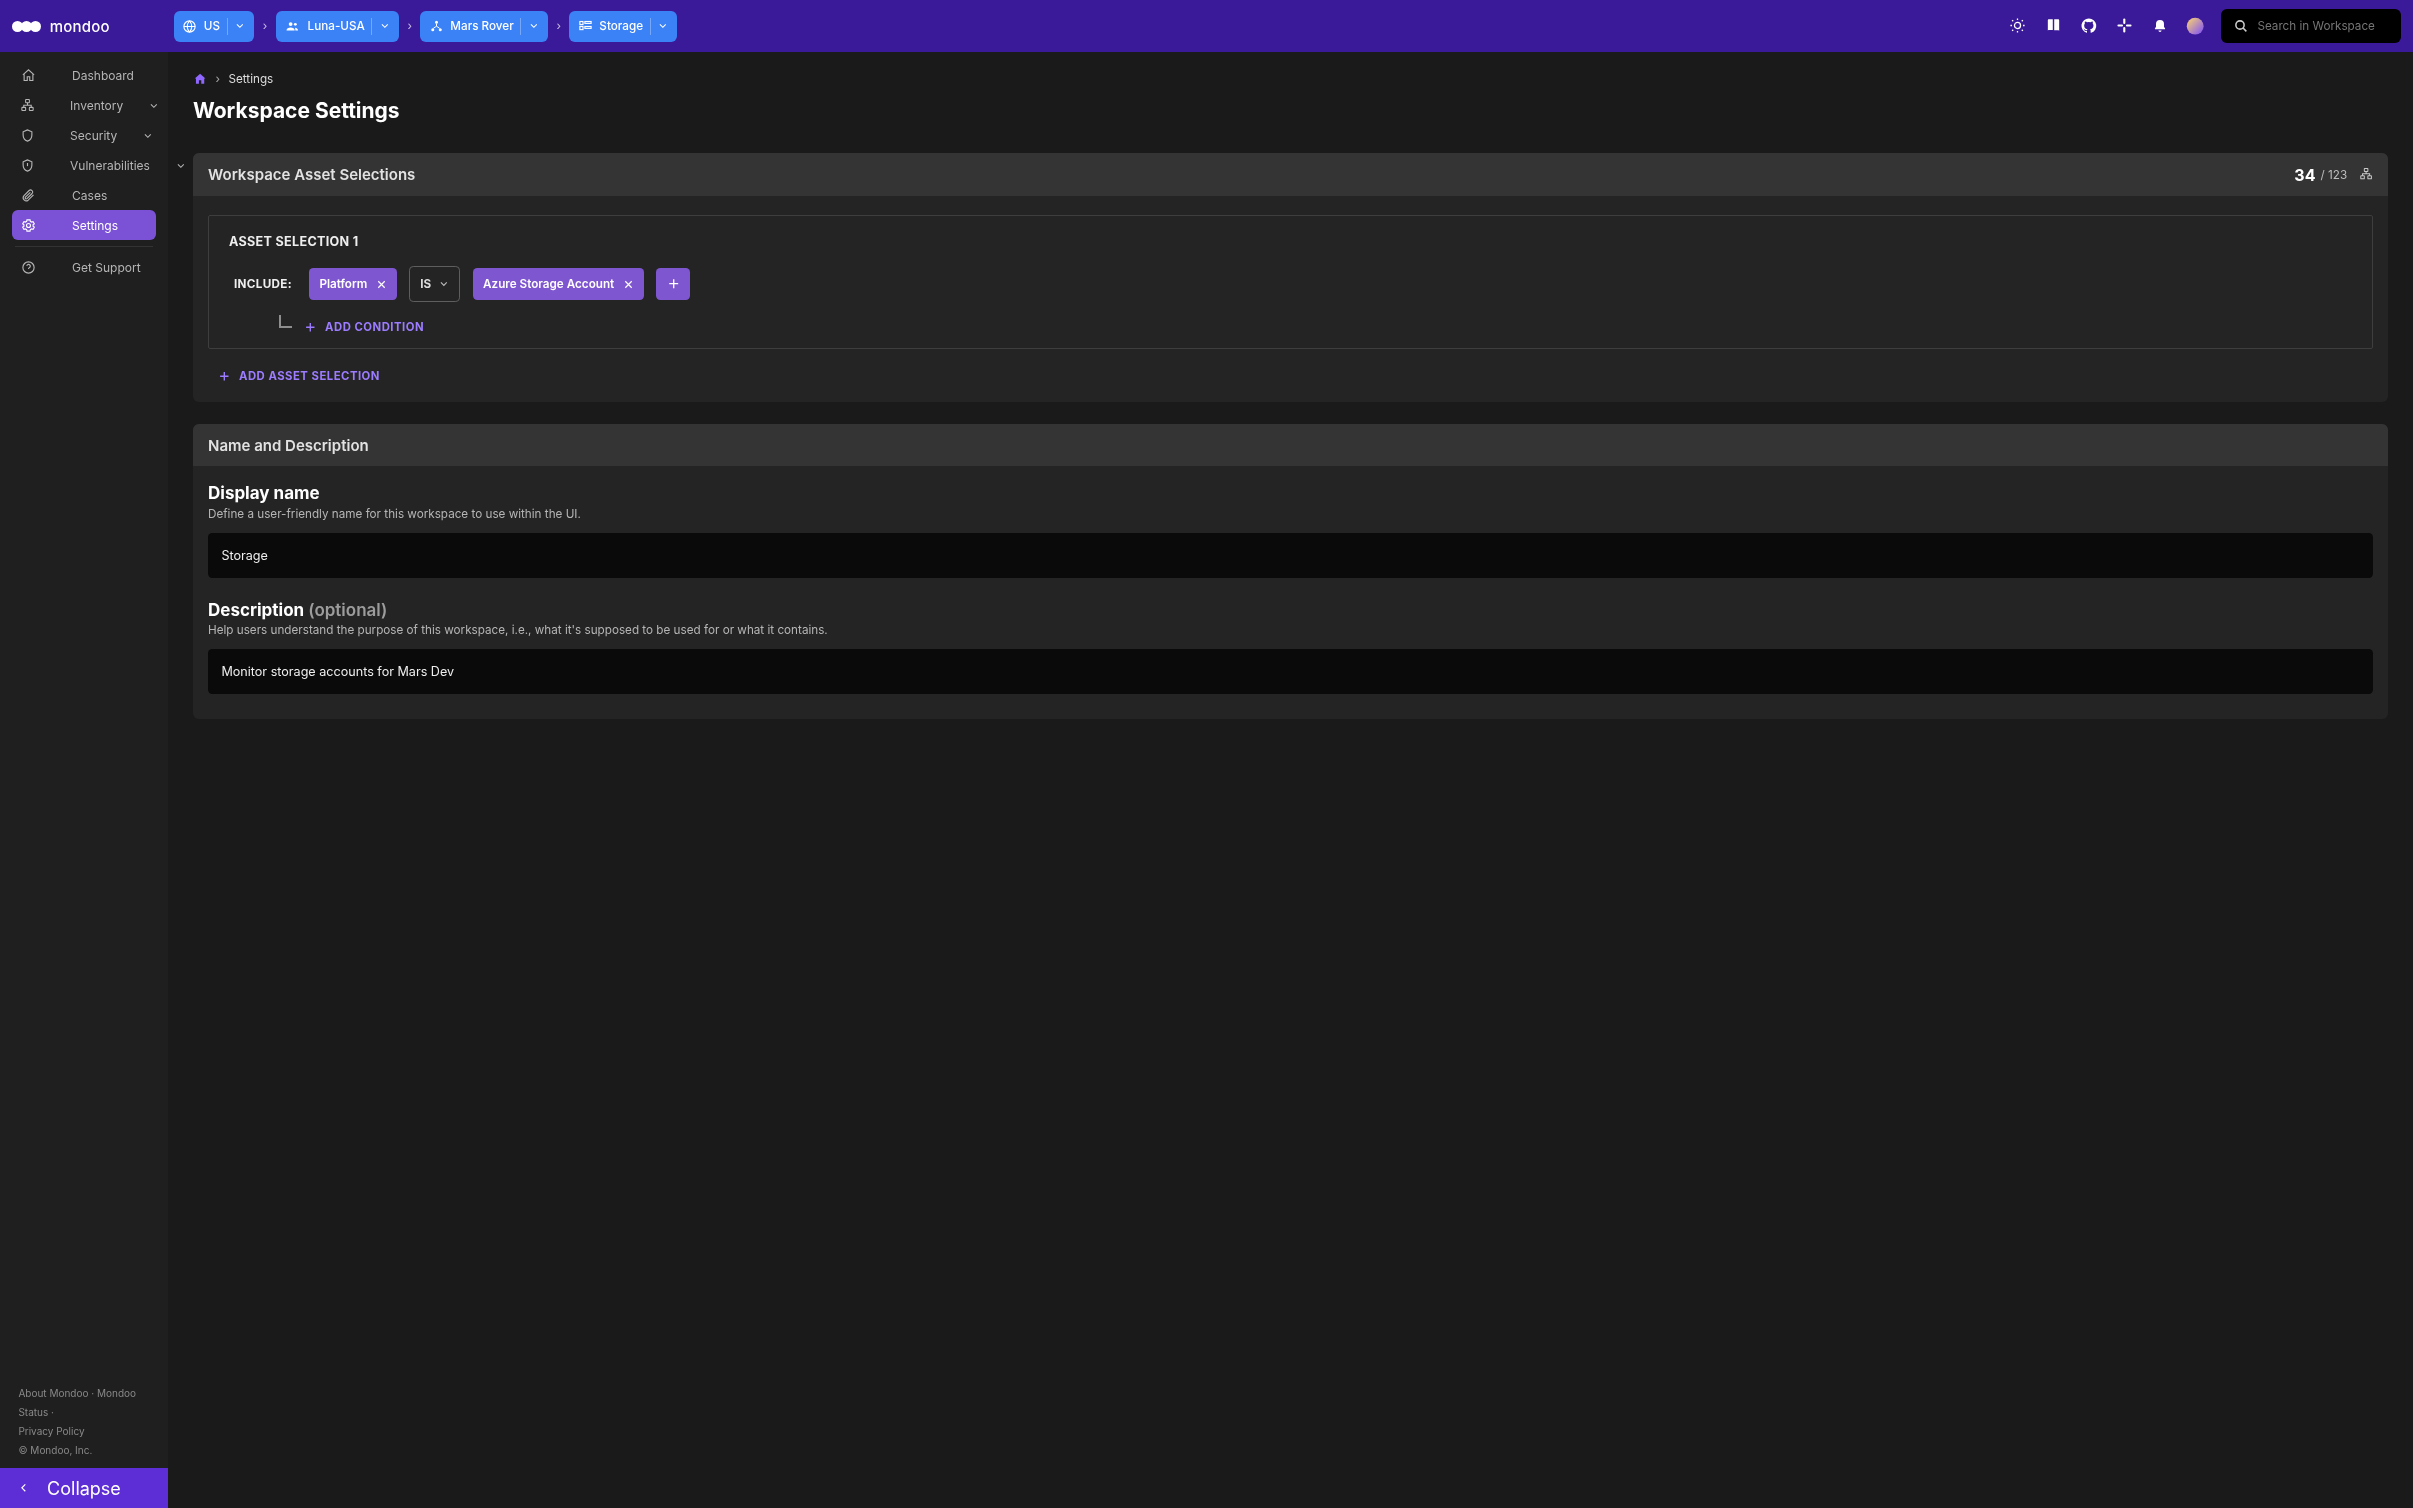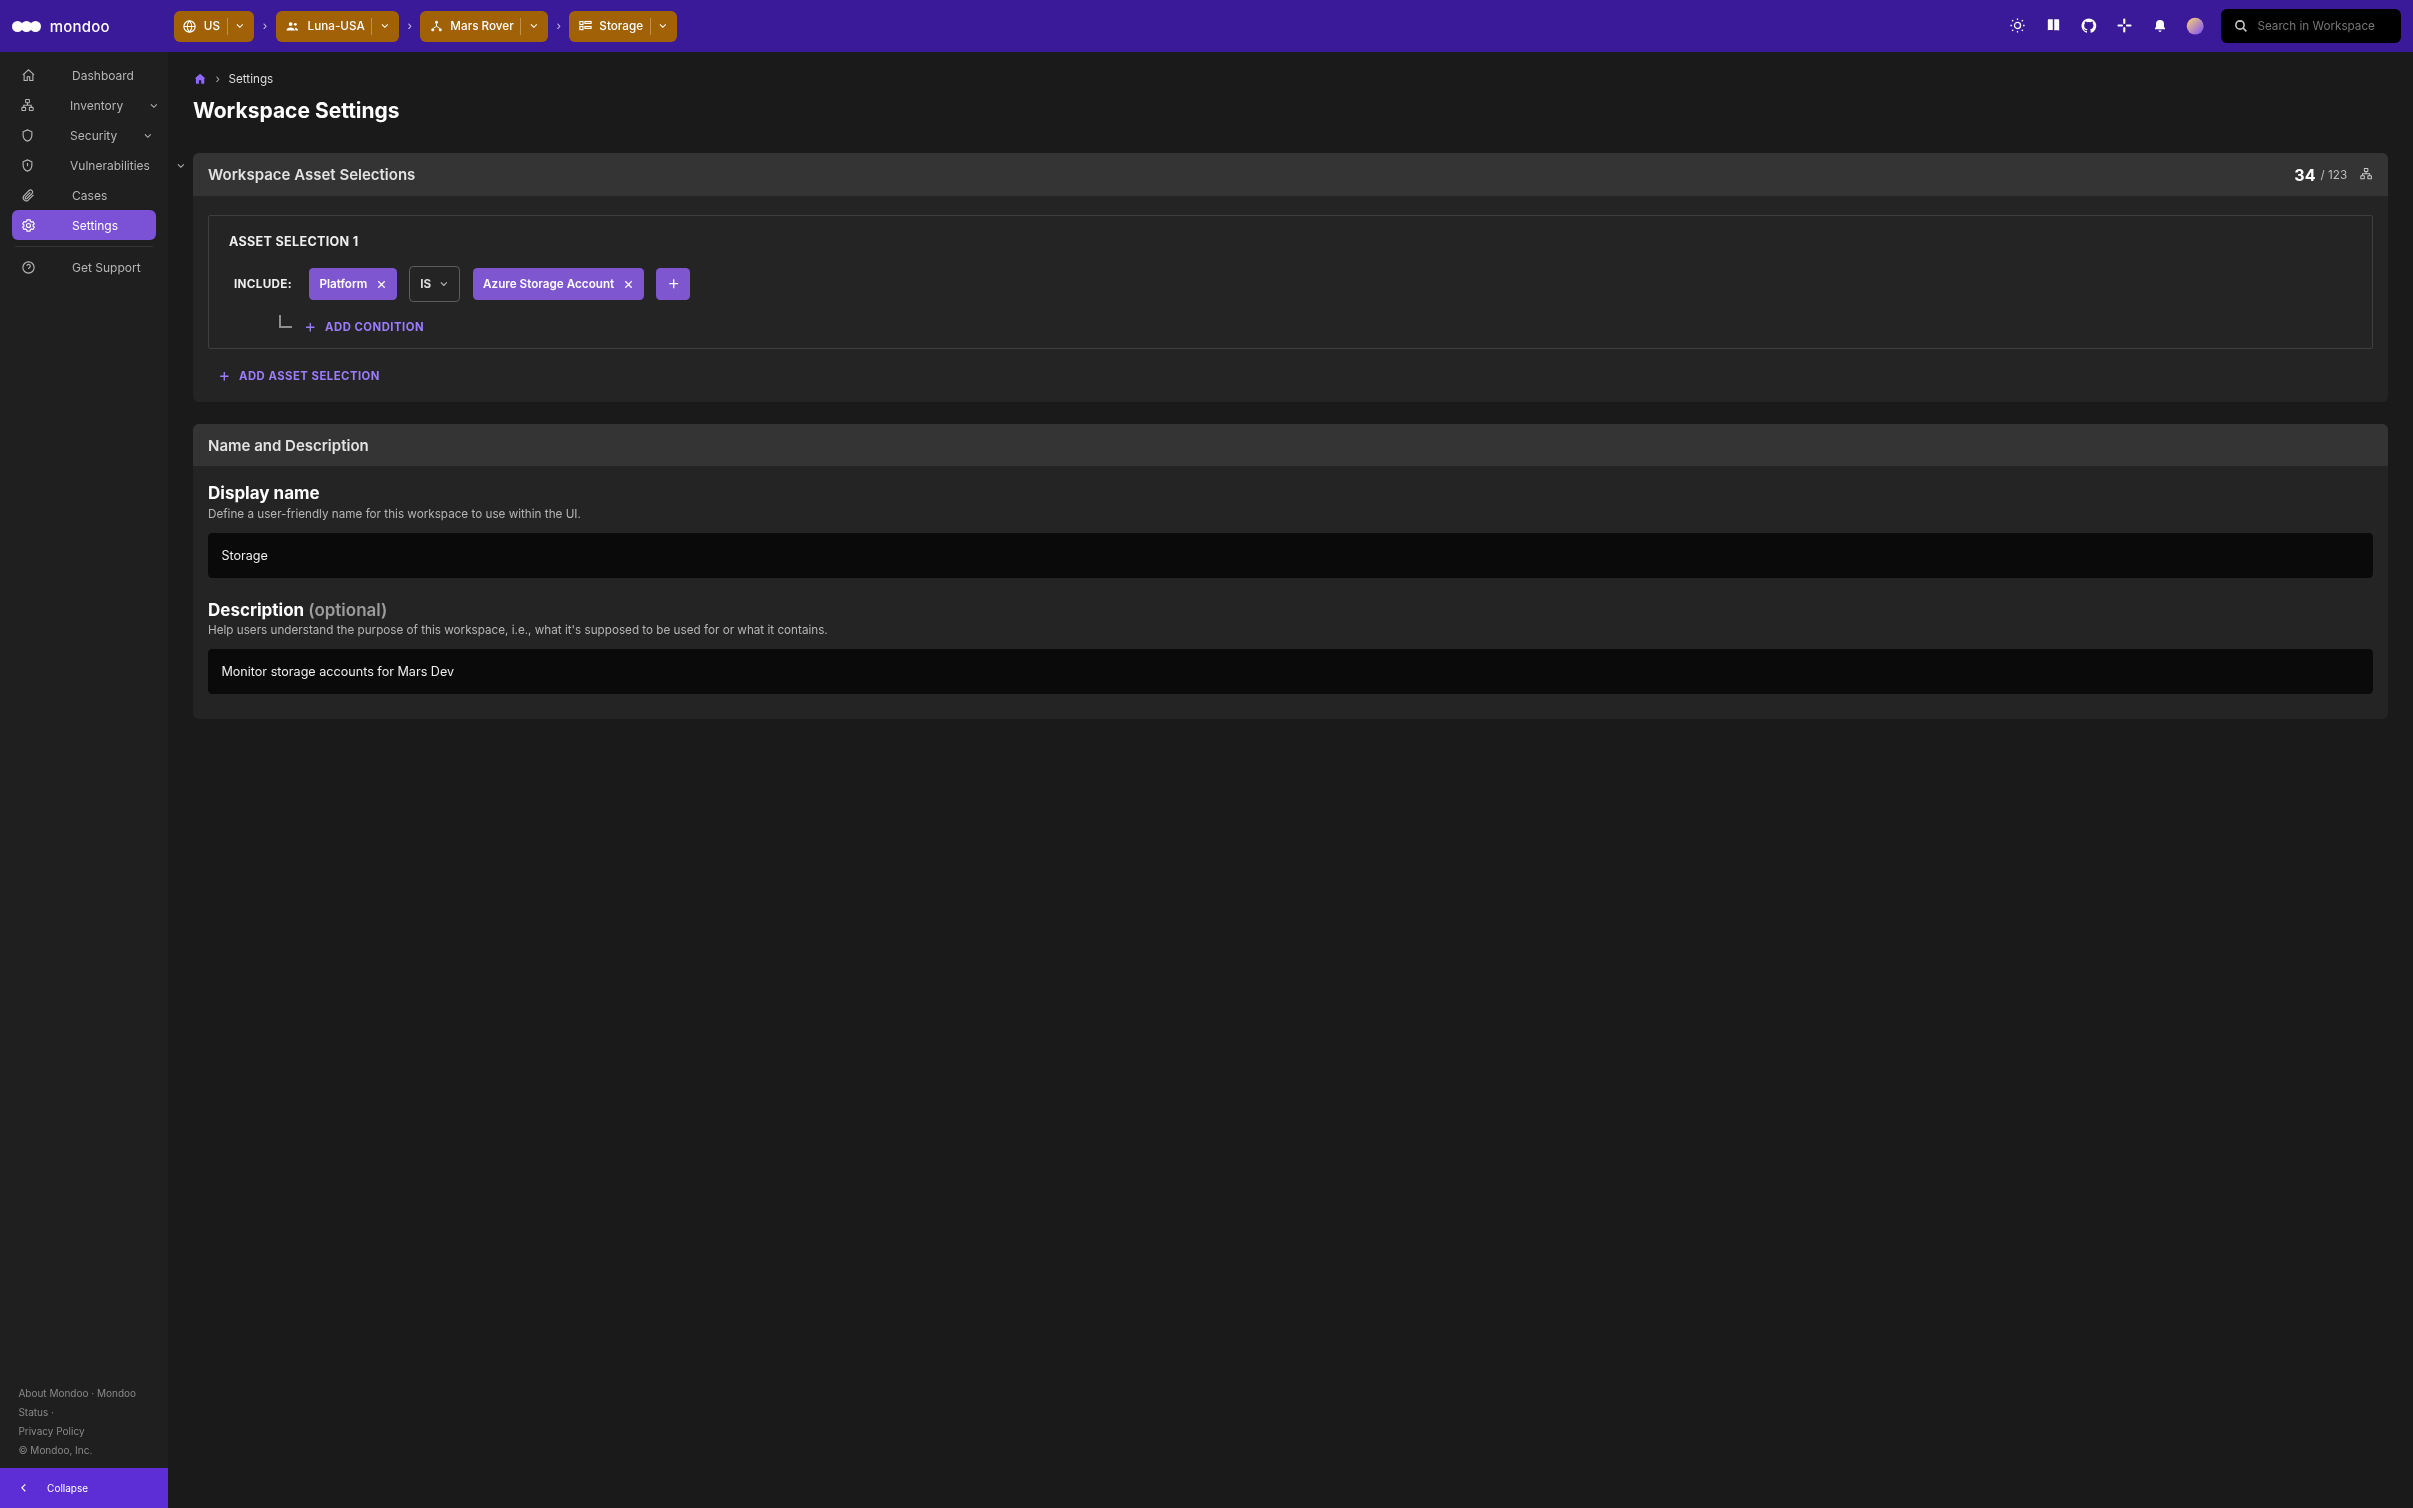--- a/index.html
+++ b/index.html
@@ -26,21 +26,21 @@
   
   .topbar{height:52px;background:var(--purple-topbar);display:flex;align-items:center;padding:0 11.7px;}
   .brand{display:flex;align-items:center;gap:8.4px;cursor:pointer;}
   .brand-logo{display:flex;gap:2.5px;align-items:center;}
   .brand-logo .c{width:11px;height:11px;border-radius:50%;background:#fff;}
   .brand-logo .c.two{margin-left:-4.2px;}
   .brand-logo .c.three{margin-left:-4.2px;}
   .brand-text{color:#fff;font-size:15px;font-weight:500;letter-spacing:0.2px;}
 
   .crumb-row{display:flex;align-items:center;margin-left:64px;gap:8.4px;}
-  .crumb{display:flex;align-items:center;background:#a16207;border-radius:5.9px;height:31px;padding:0 8.4px;color:#fff;font-weight:500;}
+  .crumb{display:flex;align-items:center;background:#3b82f6;border-radius:5.9px;height:31px;padding:0 8.4px;color:#fff;font-weight:500;}
   .crumb .ic{margin-right:6.7px;display:inline-flex;}
   .crumb .divider{width:0.8px;height:17px;background:rgba(255,255,255,0.3);margin:0 6.7px;}
   .crumb .chev{display:inline-flex;align-items:center;}
   .crumb-sep{color:rgba(255,255,255,0.7);font-size:11.7px;}
 
   .topbar-spacer{flex:1;}
   .topbar-icons{display:flex;align-items:center;gap:18.4px;margin-right:17px;}
   .topbar-icons .ticon{display:inline-flex;cursor:pointer;}
 
   .searchbox{display:flex;align-items:center;background:var(--search-bg);border-radius:5.9px;height:34px;padding:0 11.7px;width:180px;}
@@ -55,21 +55,21 @@
   .nav-item .nicon{width:17px;display:inline-flex;justify-content:center;margin-right:10px;}
   .nav-item .nlabel{flex:1;font-size:12px;}
   .nav-item .nchev{display:inline-flex;}
   .nav-item.active{background:var(--active-item-bg);color:#fff;}
   .nav-divider{height:0.8px;background:#333;margin:5.9px 3.4px 5.9px 3.4px;}
   .sidebar-spacer{flex:1;}
   .footer-links{padding:0 18.4px 8.4px;color:#888;font-size:10px;line-height:1.9;}
   .footer-links a{color:#888;text-decoration:none;}
   .collapse-bar{background:var(--purple-collapse);height:40px;display:flex;align-items:center;padding:0 18.4px;color:#fff;cursor:pointer;}
   .collapse-bar .cchev{margin-right:17px;display:inline-flex;}
-  .collapse-bar .clabel{font-size:10px;}
+  .collapse-bar .clabel{font-size:18px;}
 
   
   .main{flex:1;overflow:auto;padding:20px 25px 34px;}
   .breadcrumb{display:flex;align-items:center;gap:8.4px;color:var(--text-dim);margin-bottom:11.7px;}
   .breadcrumb .bsep{color:rgba(255,255,255,0.6);}
   .page-title{font-size:21px;font-weight:700;color:#fff;margin-bottom:30px;}
 
   .card{background:var(--bg-card);border-radius:5.9px;overflow:hidden;margin-bottom:22px;}
   .card-hdr{background:var(--bg-card-hdr);padding:11.7px 15px;display:flex;align-items:center;}
   .card-hdr-title{font-size:15px;font-weight:600;color:#e2e2e2;flex:1;}

